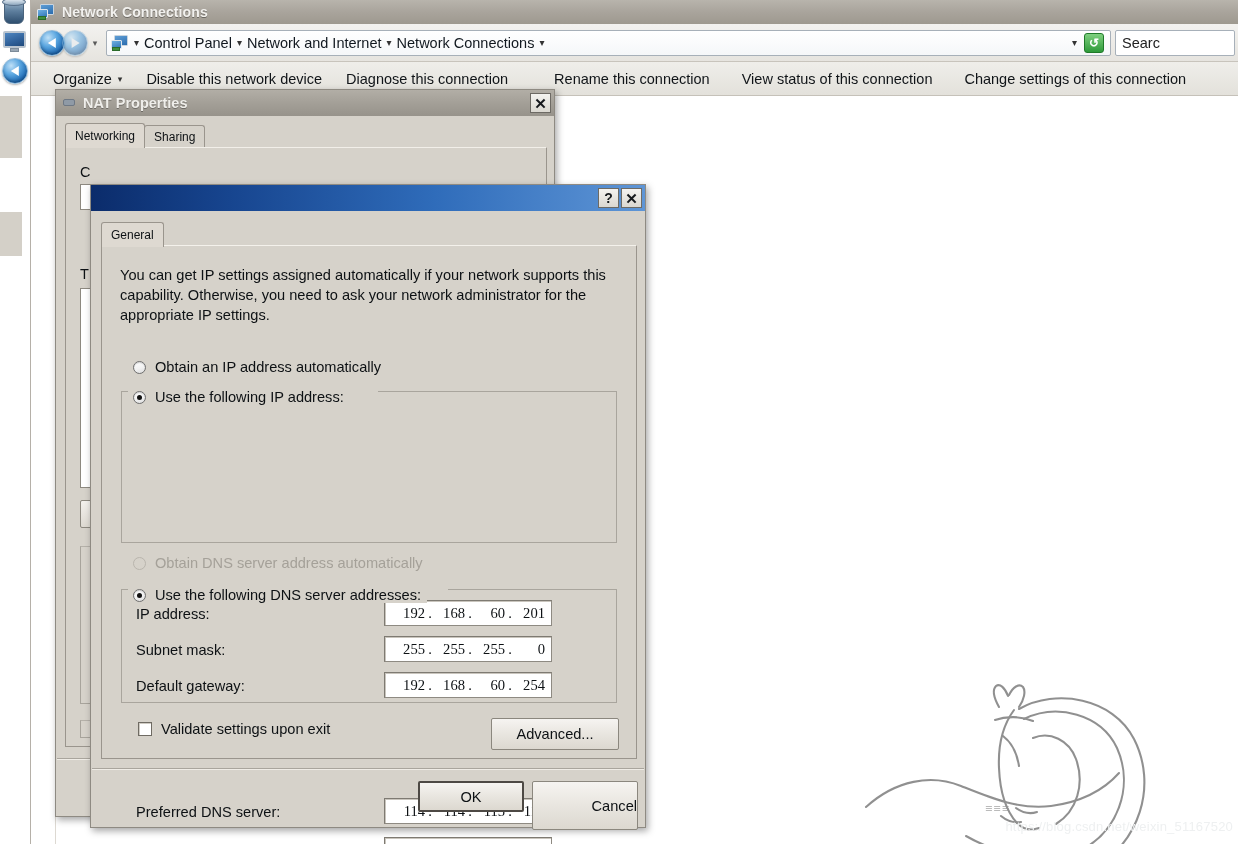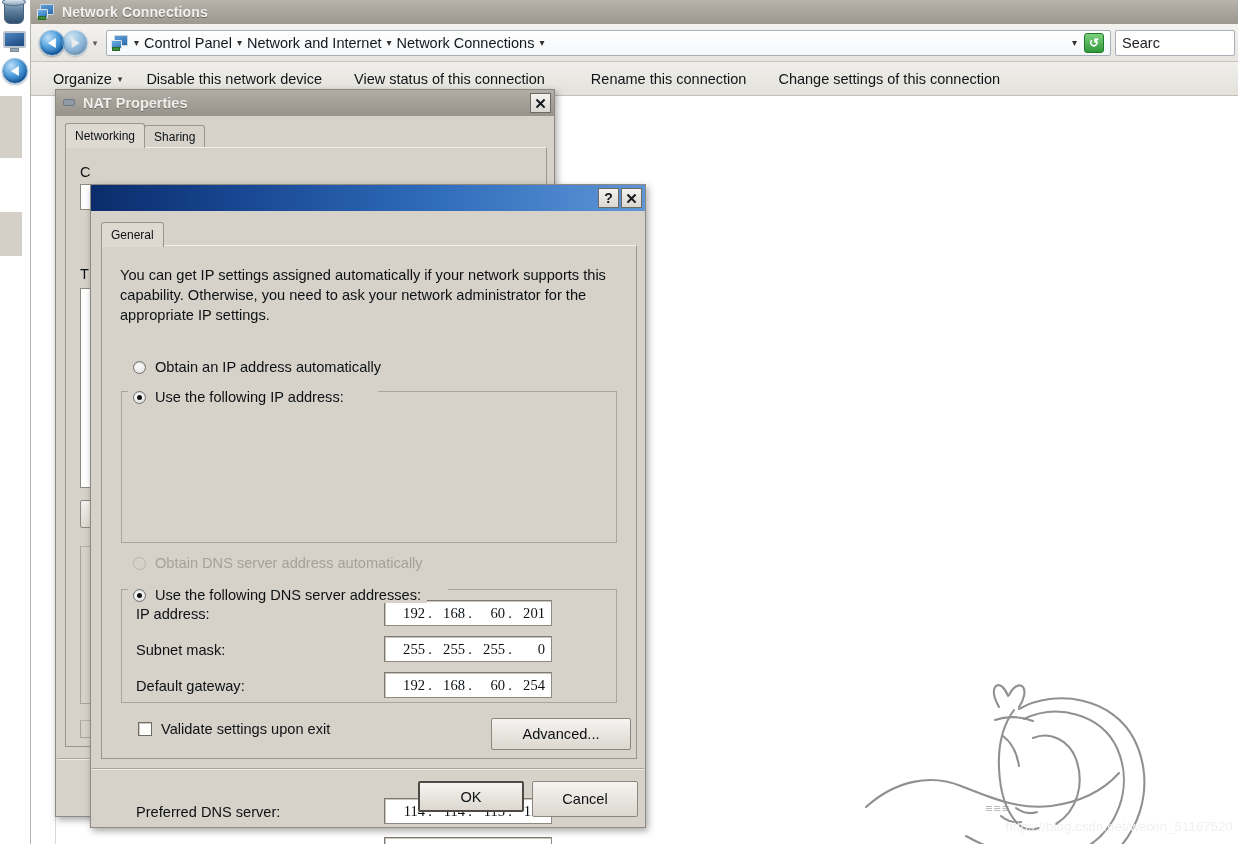--- a/index.html
+++ b/index.html
@@ -368,25 +368,28 @@
     </div>
 
     <div class="exp-toolbar">
       <div class="tb-item">
         <span>Organize</span>
         <span class="tb-caret">▾</span>
       </div>
       <div class="tb-item">
         <span>Disable this network device</span>
       </div>
+      <div class="tb-item">
+        <span>Diagnose this connection</span>
+      </div>
+      <div class="tb-item" style="margin-left:22px;">
+        <span>Rename this connection</span>
+      </div>
       <div class="tb-item" style="margin-left:8px;">
         <span>View status of this connection</span>
-      </div>
-      <div class="tb-item" style="margin-left:22px;">
-        <span>Rename this connection</span>
       </div>
       <div class="tb-item" style="margin-left:8px;">
         <span>Change settings of this connection</span>
       </div>
     </div>
 
     <div class="exp-body">
       <div class="exp-leftpane"></div>
 
       <svg class="horse" viewBox="0 0 330 215">
@@ -553,27 +556,27 @@
       <span class="dot">.</span>
       <span class="seg">8</span>
       <span class="dot">.</span>
       <span class="seg">8</span>
     </div>
 
     <div class="checkrow" style="left:47px; top:536px;">
       <span class="cbox"></span>
       <span>Validate settings upon exit</span>
     </div>
-    <div class="btn" style="left:400px; top:533px; width:140px; height:32px;">
+    <div class="btn" style="left:400px; top:533px; width:128px; height:32px;">
       <span>Advanced...</span>
     </div>
 
     <div class="dlg-sep" style="left:1px; top:583px; width:552px;"></div>
 
     <div class="btn default" style="left:327px; top:596px; width:106px; height:31px;">
       <span>OK</span>
     </div>
-    <div class="btn" style="left:441px; top:596px; width:106px; height:36px;">
+    <div class="btn" style="left:441px; top:596px; width:106px; height:49px;justify-content:flex-end;">
       <span>Cancel</span>
     </div>
   </div>
 
 </div>
 
 </body></html>

